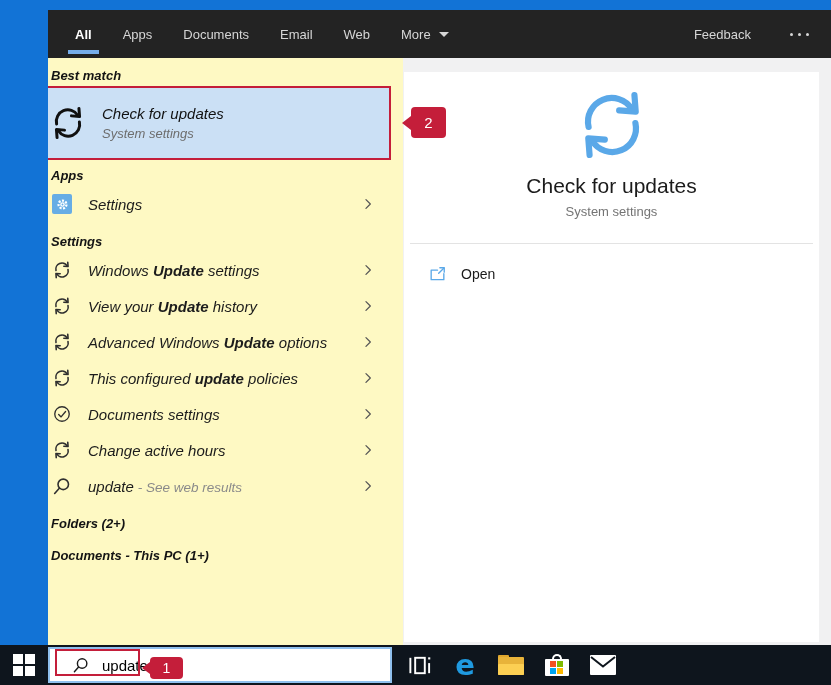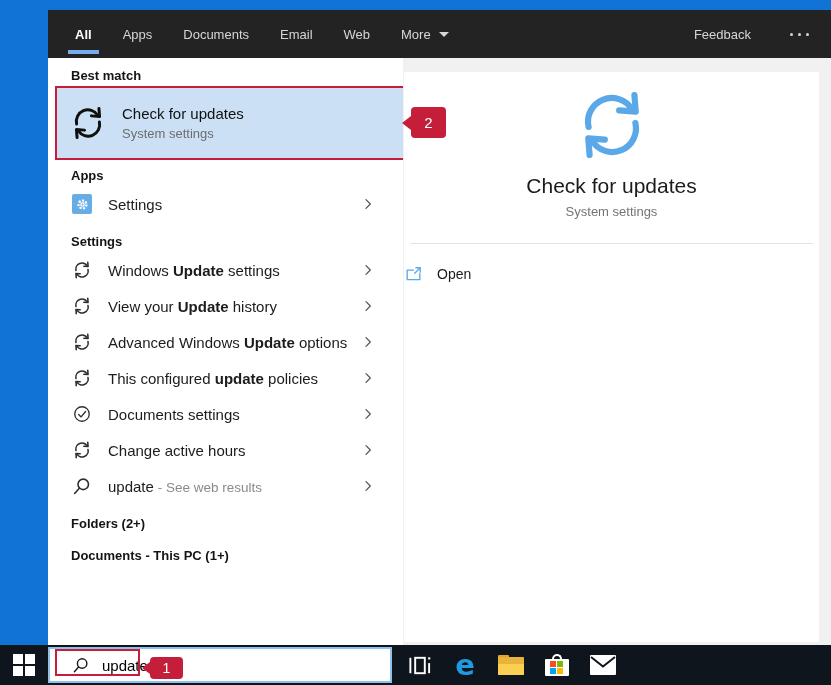--- a/index.html
+++ b/index.html
@@ -35,21 +35,21 @@
     border-left: 5px solid transparent; border-right: 5px solid transparent;
     border-top: 5px solid #d6d6d6;
   }
   .feedback { margin-left: auto; font-size: 13px; padding: 0 4px; }
   .dots { display: flex; align-items: center; margin-left: 30px; margin-right: 2px; }
   .dots i { width: 3px; height: 3px; border-radius: 50%; background: #d6d6d6; margin-left: 5px; }
 
   
   .left-panel {
     position: absolute; left: 48px; top: 58px; width: 355px; bottom: 40px;
-    background: #ffffff; padding-left: 23px; overflow: hidden;
+    background: #fef9c3; padding-left: 3px; overflow: hidden; font-style: italic;
   }
   .right-area {
     position: absolute; left: 403px; top: 58px; right: 0; bottom: 40px;
     background: #f1f1f2;
   }
   .card {
     position: absolute; left: 1px; top: 14px; width: 415px; bottom: 3px;
     background: #fff;
   }
 
@@ -88,21 +88,21 @@
   .lbl .muted { color: #8a8a8a; font-size: 13.5px; margin-top: 20px; }
   .chev { margin-left: auto; margin-right: 28px; }
   .chev svg { width: 14px; height: 14px; color: #555; }
 
   
   .pv-icon { margin: 14px auto 0; width: 78px; }
   .pv-icon svg { width: 78px; height: 78px; color: #5aa8e8; }
   .pv-title { text-align: center; font-size: 21px; color: #1b1b1b; margin-top: 10px; }
   .pv-sub { text-align: center; font-size: 13px; color: #747474; margin-top: 6px; }
   .pv-div { height: 1px; background: #e3e3e3; margin: 24px 6px 0; }
-  .pv-row { display: flex; align-items: center; height: 40px; margin-top: 10px; }
+  .pv-row { display: flex; align-items: center; height: 40px; padding-left: 24px; margin-top: 10px; }
   .pv-row .a-ic svg { width: 19px; height: 19px; color: #5aa8e8; }
   .pv-row .a-lbl { margin-left: 14px; font-size: 14px; color: #1b1b1b; }
 
   
   .callout { position: absolute; display: flex; align-items: center; z-index: 9; }
   .tail {
     width: 0; height: 0;
     border-top: 7px solid transparent; border-bottom: 7px solid transparent;
     border-right: 9px solid #c41e3a;
   }

